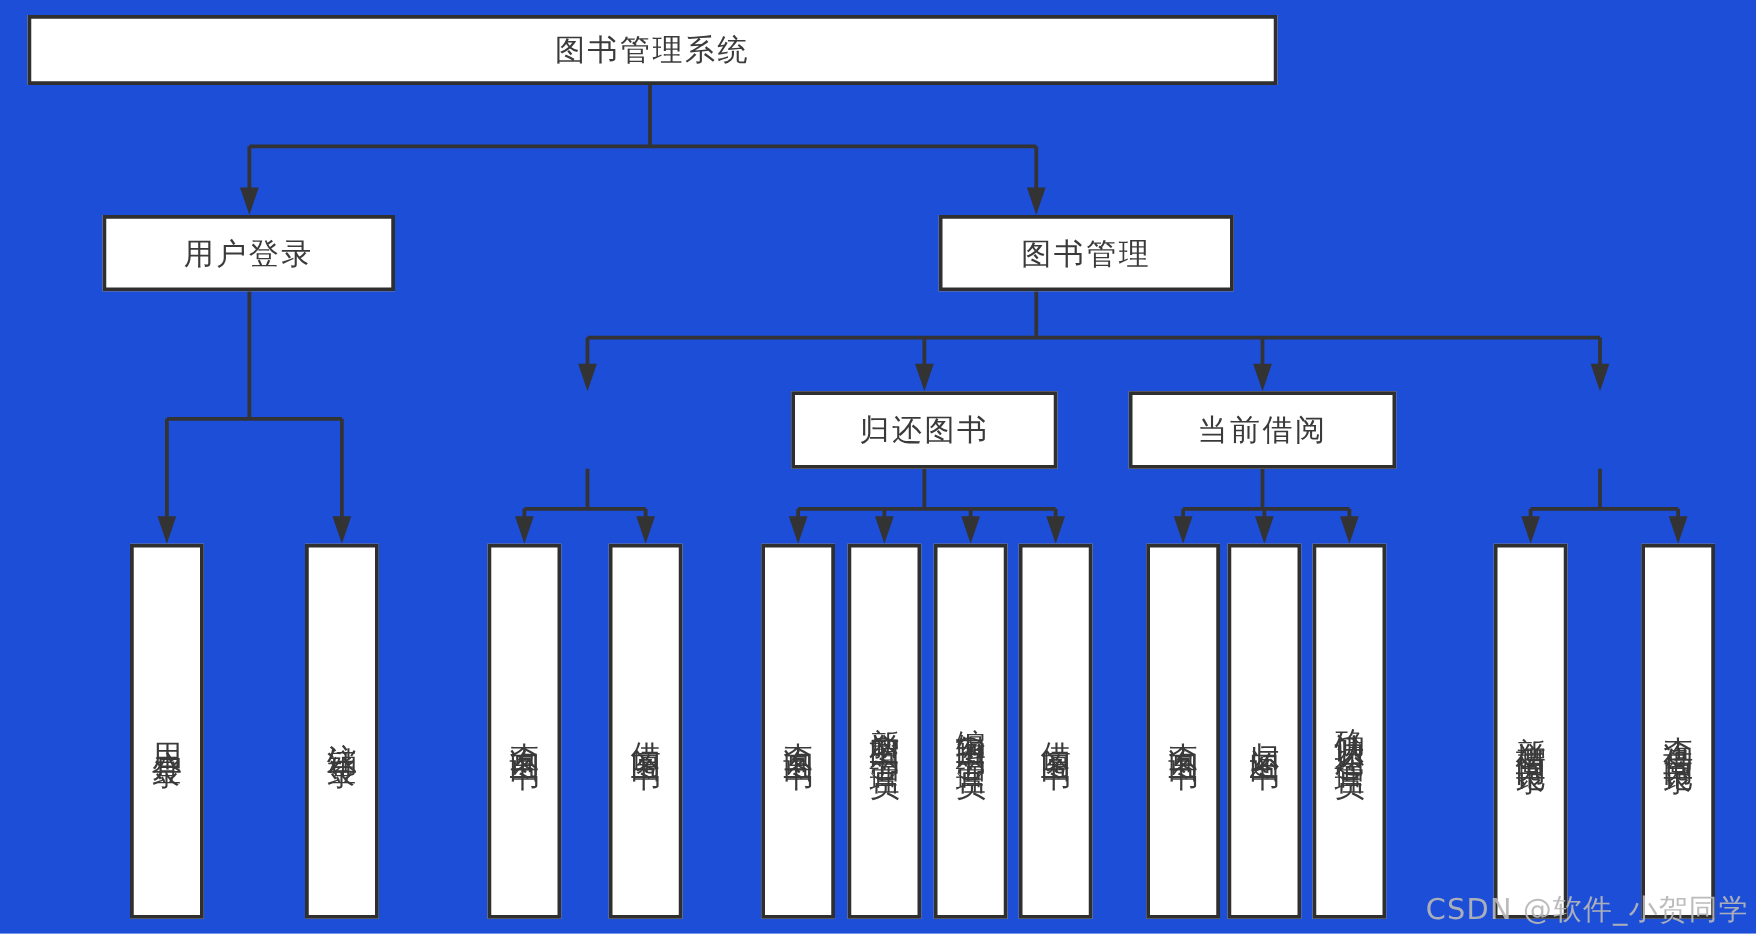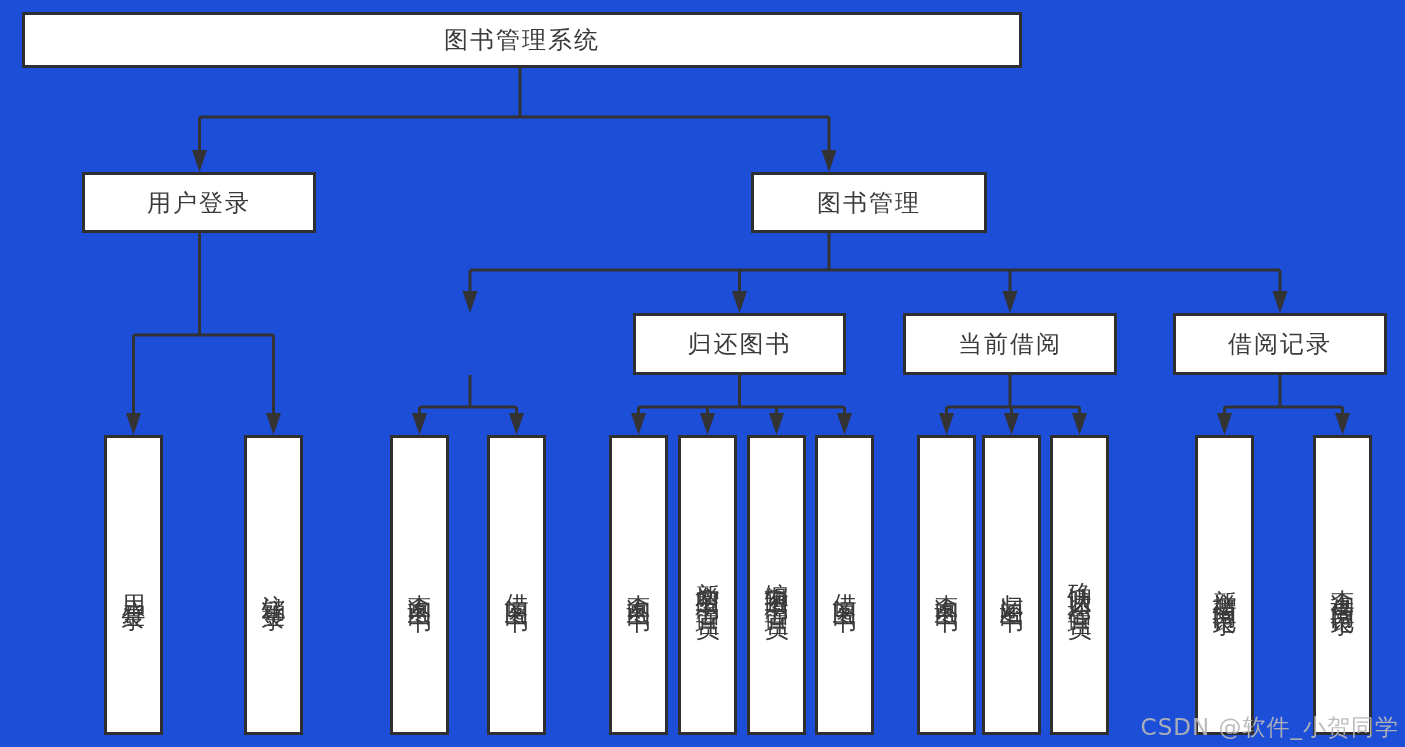--- a/index.html
+++ b/index.html
@@ -93,21 +93,20 @@
     </g>
   </svg>
 
   <div class="node" style="left:22px; top:12px; width:1000px; height:56px;">图书管理系统</div>
 
   <div class="node" style="left:82px; top:172px; width:234px; height:61px;">用户登录</div>
   <div class="node" style="left:711px; top:172px; width:236px; height:61px;margin-left:40px;">图书管理</div>
 
   <div class="node" style="left:633px; top:313px; width:213px; height:62px;">归还图书</div>
   <div class="node" style="left:903px; top:313px; width:214px; height:62px;">当前借阅</div>
-  <div class="node" style="left:1173px; top:313px; width:214px; height:62px;">借阅记录</div>
 
   <div class="node v-node" style="left:104px; top:435px; width:59px; height:300px;">
       <span>用户登录</span>
     </div>
   <div class="node v-node" style="left:244px; top:435px; width:59px; height:300px;">
       <span>注销登录</span>
     </div>
 
   <div class="node v-node" style="left:390px; top:435px; width:59px; height:300px;">
       <span>查询图书</span>

